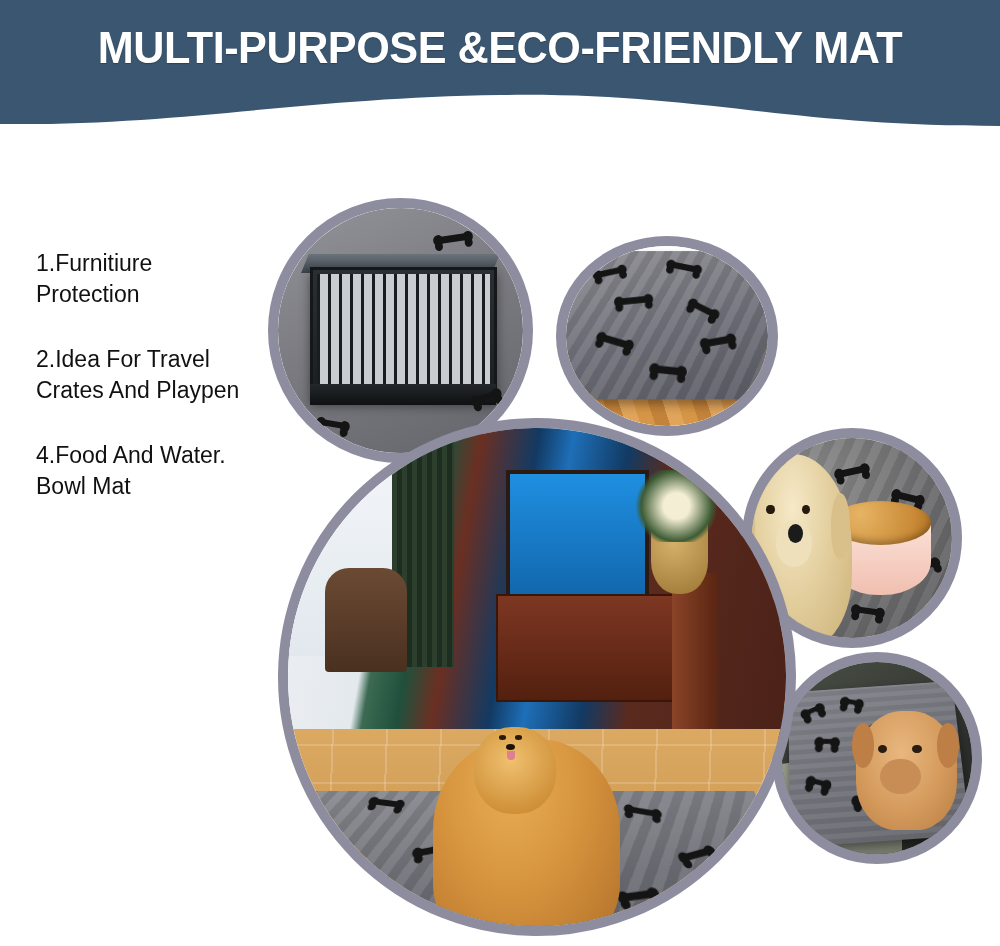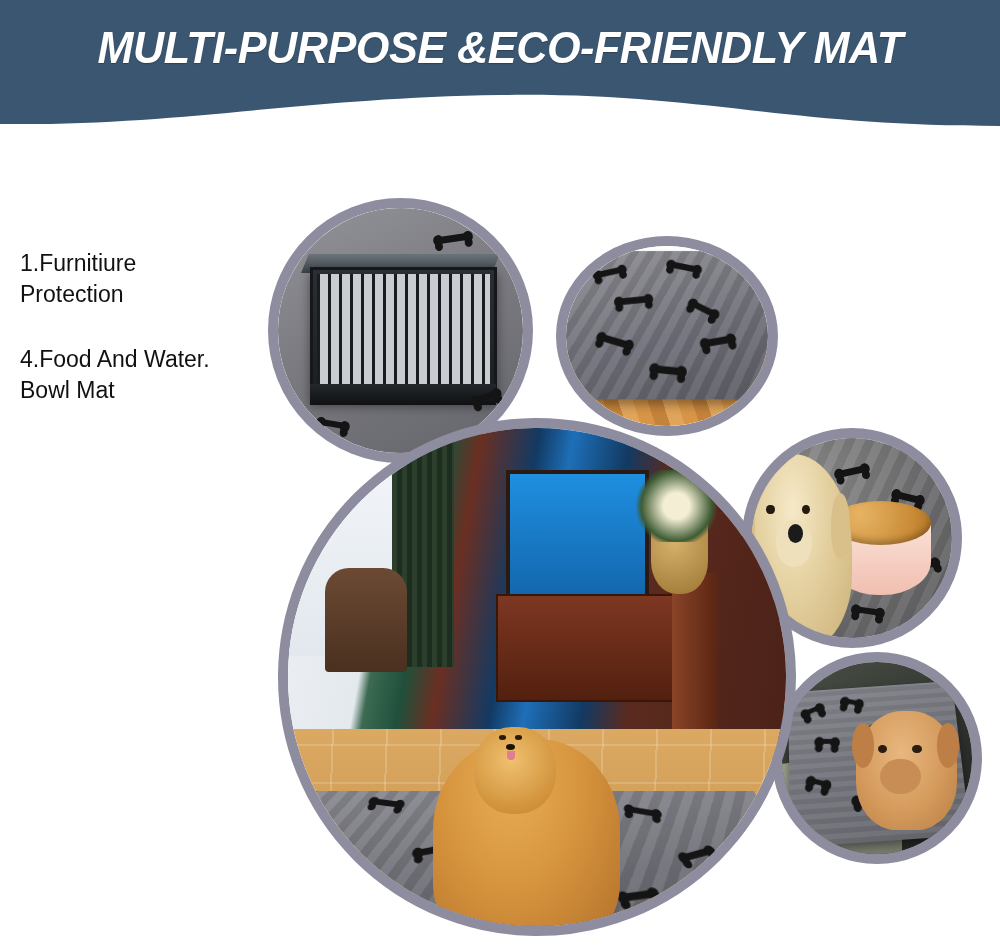--- a/index.html
+++ b/index.html
@@ -1,31 +1,31 @@
 <!DOCTYPE html>
 <html><head>
 <meta charset="utf-8">
 <title>Multi-Purpose Eco-Friendly Mat</title>
 <style>
   html,body{margin:0;padding:0;background:#fff;}
   body{width:1000px;height:946px;position:relative;overflow:hidden;
        font-family:"Liberation Sans","DejaVu Sans",sans-serif;}
 
   
-  .header{position:absolute;left:0;top:0;width:1000px;height:130px;overflow:hidden;font-style:italic;}
+  .header{position:absolute;left:0;top:0;width:1000px;height:130px;overflow:hidden;}
   .header-bg{position:absolute;left:0;top:0;width:1000px;height:130px;}
   .header-title{position:absolute;left:0;top:22px;width:1000px;text-align:center;
       color:#ffffff;font-size:45px;font-weight:bold;letter-spacing:-0.5px;
       transform:scaleX(0.96);transform-origin:center;white-space:nowrap;
       text-shadow:0 1px 1px rgba(0,0,0,.25);}
 
   
   .features{position:absolute;left:20px;top:248px;width:270px;}
   .feature{margin-bottom:34px;color:#111;font-size:23px;line-height:31px;
-      white-space:pre-line;}
+      white-space:pre-line;margin-left:16px;}
   .feature:last-child{margin-bottom:0;}
 
   
   .circle{position:absolute;border-radius:50%;overflow:hidden;
       box-sizing:border-box;border:10px solid #8e8d9f;}
   .circle .scene{position:absolute;inset:-10px;}
 
   #circle-crate{left:268px;top:198px;width:265px;height:265px;z-index:4;}
   #circle-wood{left:556px;top:236px;width:222px;height:200px;z-index:3;}
   #circle-bowl{left:742px;top:428px;width:220px;height:220px;z-index:3;}
@@ -163,20 +163,22 @@
 <div class="header">
   <svg class="header-bg" viewBox="0 0 1000 130" preserveAspectRatio="none">
     <path id="hdr-path" d="M0,0 H1000 V126 C780,126 700,92 500,95 C300,98 180,126 0,124 Z" fill="#3b5670"></path>
   </svg>
   <div class="header-title">MULTI-PURPOSE &amp;ECO-FRIENDLY MAT</div>
 </div>
 
 <div class="features">
   <div class="feature">1.Furnitiure
   Protection</div>
+  <div class="feature">2.Idea For Travel
+  Crates And Playpen</div>
   <div class="feature">4.Food And Water.
   Bowl Mat</div>
 </div>
 
 <div class="circle" id="circle-crate" aria-label="Golden retriever inside a black metal dog crate placed on a gray quilted mat" style="border-color: rgb(142, 141, 159);">
   <div class="scene">
     <div class="fill" style="background:#ffffff"></div>
     <div class="crate-mat"></div>
     <div class="crate-top"></div>
     <div class="crate-dog"></div>

